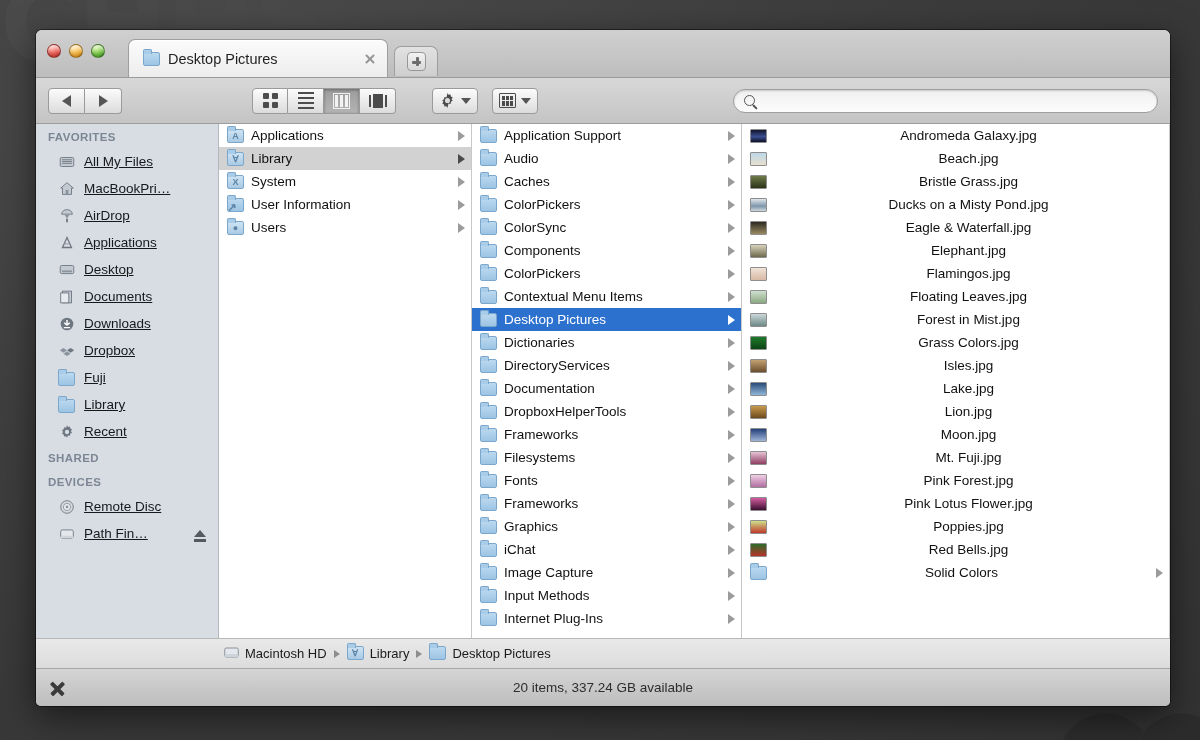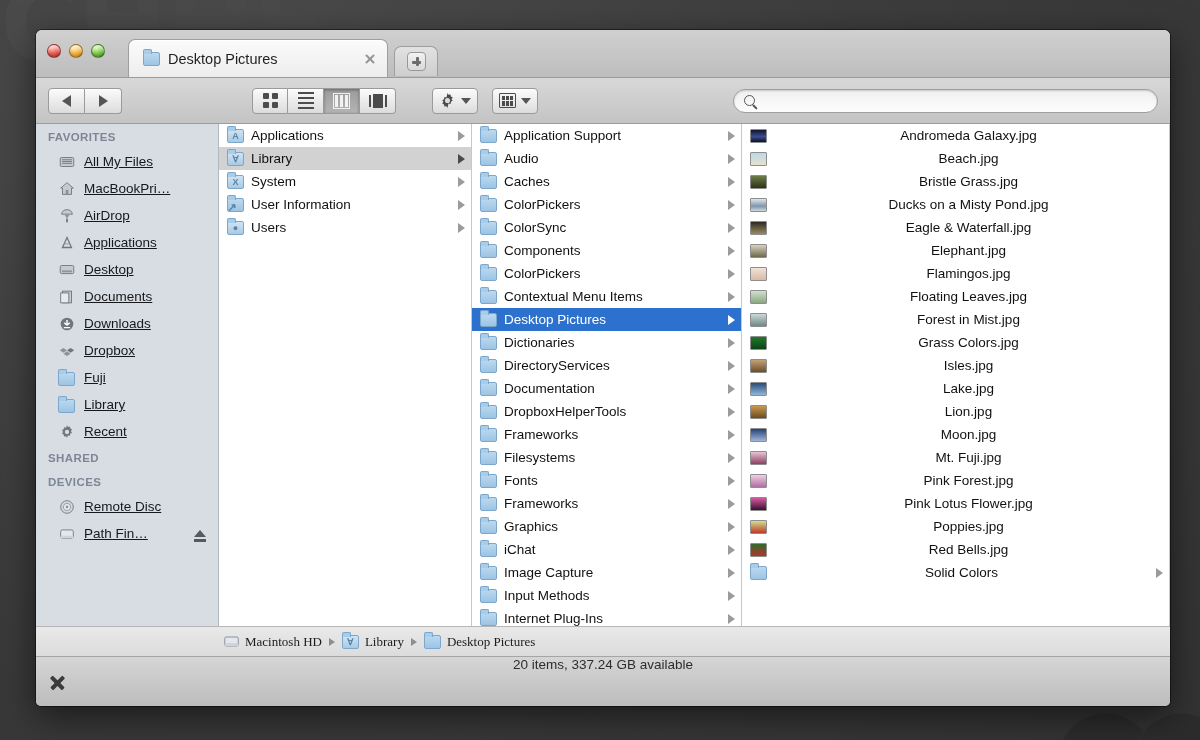--- a/index.html
+++ b/index.html
@@ -313,33 +313,33 @@
 
   
   #pathbar {
     height: 30px; flex: 0 0 auto;
     background: linear-gradient(to bottom, #e9e9e9, #dcdcdc);
     border-top: 1px solid #b6b6b6;
     display: flex; align-items: center;
     padding-left: 188px; gap: 7px;
     font-size: 13px; color: #1b1b1b;
   }
-  .crumb { display: flex; align-items: center; gap: 6px; font-family: Liberation Serif, serif; }
+  .crumb { display: flex; gap: 6px; }
   .crumb-sep {
     width: 0; height: 0;
     border-top: 4px solid transparent; border-bottom: 4px solid transparent;
     border-left: 6px solid #8e8e8e;
   }
 
   
   #statusbar {
-    height: 50px; flex: 0 0 auto;
+    height: 38px; flex: 0 0 auto;
     background: linear-gradient(to bottom, #d5d5d5, #bdbdbd);
     border-top: 1px solid #a5a5a5;
-    display: flex; 
+    display: flex; align-items: center;
     position: relative;
   }
   #status-text {
     position: absolute; left: 0; right: 0; text-align: center;
     font-size: 13.5px; color: #2d2d2d;
   }
   #pf-tool {
     width: 42px; height: 100%;
     display: flex; align-items: center; justify-content: center;
     position: relative; z-index: 2;

